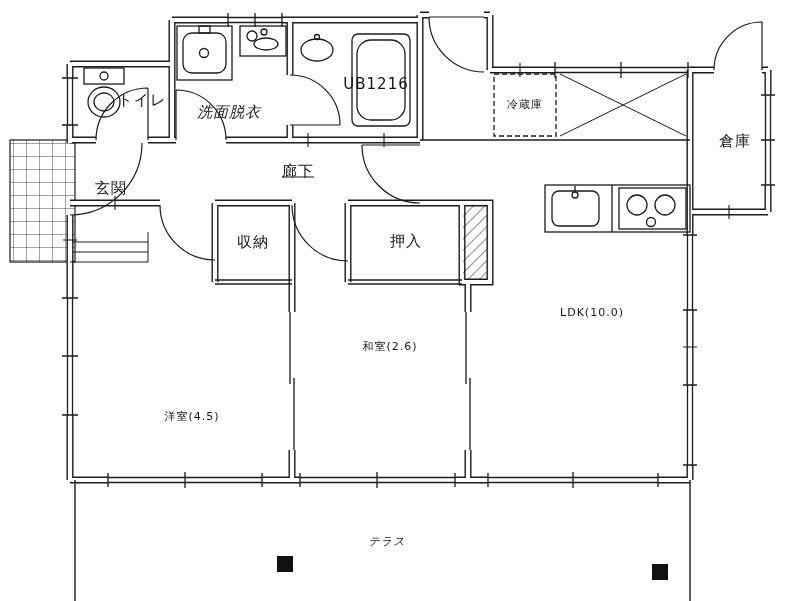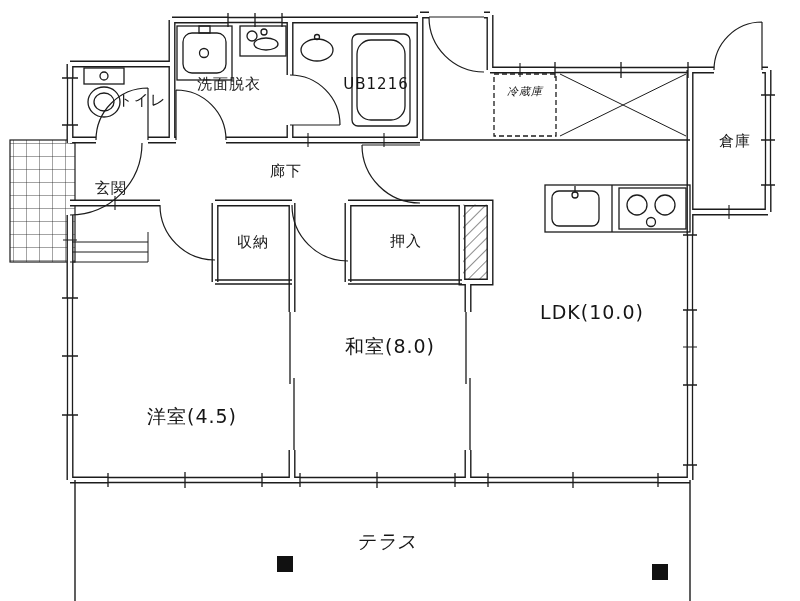--- a/index.html
+++ b/index.html
@@ -7,21 +7,21 @@
     position:relative;width:800px;height:601px;background:#ffffff;overflow:hidden;
     font-family:"DejaVu Sans","Liberation Sans",sans-serif;color:#151515;
   }
   .stage svg{position:absolute;left:0;top:0;}
   .room-label{
     position:absolute;transform:translate(-50%,-50%);
     white-space:nowrap;color:#151515;letter-spacing:1px;line-height:1;
   }
   .fs11{font-size:11px;}
   .fs15{font-size:15px;}
-  .fs17{font-size:19px;}
+  .fs17{font-size:11px;}
 </style>
 </head>
 <body>
 
 <div class="stage">
 
   <svg width="800" height="601" viewBox="0 0 800 601">
     <defs>
       <pattern id="tileGrid" width="13" height="13" patternUnits="userSpaceOnUse">
         <path d="M 13 0 L 0 0 L 0 13" fill="none" stroke="#1c1c1c" stroke-width="0.8"></path>
@@ -222,26 +222,26 @@
       <rect x="277" y="556" width="16" height="16"></rect>
       <rect x="652" y="564" width="16" height="16"></rect>
     </g>
 
     <g stroke="#1c1c1c" stroke-width="1.1" fill="none">
       <path d="M 308 133 L 308 147 M 384 133 L 384 147 M 63 240 L 77 240 M 683 347 L 697 347 M 729 205 L 729 219 M 115 196 L 115 210 M 520 63 L 520 77"></path>
     </g>
   </svg>
 
   <div class="room-label fs15" style="left:142px;top:101px;font-family:Liberation Mono, monospace;">トイレ</div>
-  <div class="room-label fs15" style="left:229px;top:84px;">洗面脱衣</div>
+  <div class="room-label fs15" style="left:229px;top:112px;font-style:italic;">洗面脱衣</div>
   <div class="room-label fs15" style="left:346px;top:84px;margin-left:30px;">UB1216</div>
-  <div class="room-label fs11" style="left:525px;top:91px;font-style:italic;">冷蔵庫</div>
+  <div class="room-label fs11" style="left:525px;top:104px;">冷蔵庫</div>
   <div class="room-label fs15" style="left:735px;top:141px;">倉庫</div>
   <div class="room-label fs15" style="left:111px;top:188px;">玄関</div>
-  <div class="room-label fs15" style="left:286px;top:171px;">廊下</div>
+  <div class="room-label fs15" style="left:298px;top:171px;text-decoration:underline;">廊下</div>
   <div class="room-label fs15" style="left:253px;top:242px;">収納</div>
   <div class="room-label fs15" style="left:406px;top:241px;text-align:right;">押入</div>
   <div class="room-label fs17" style="left:592px;top:312px;">LDK(10.0)</div>
-  <div class="room-label fs17" style="left:390px;top:346px;">和室(8.0)</div>
+  <div class="room-label fs17" style="left:390px;top:346px;">和室(2.6)</div>
   <div class="room-label fs17" style="left:192px;top:380px;margin-top:36px;">洋室(4.5)</div>
   <div class="room-label fs17" style="left:387px;top:541px;font-style:italic;">テラス</div>
 
 </div>
 
 </body></html>

